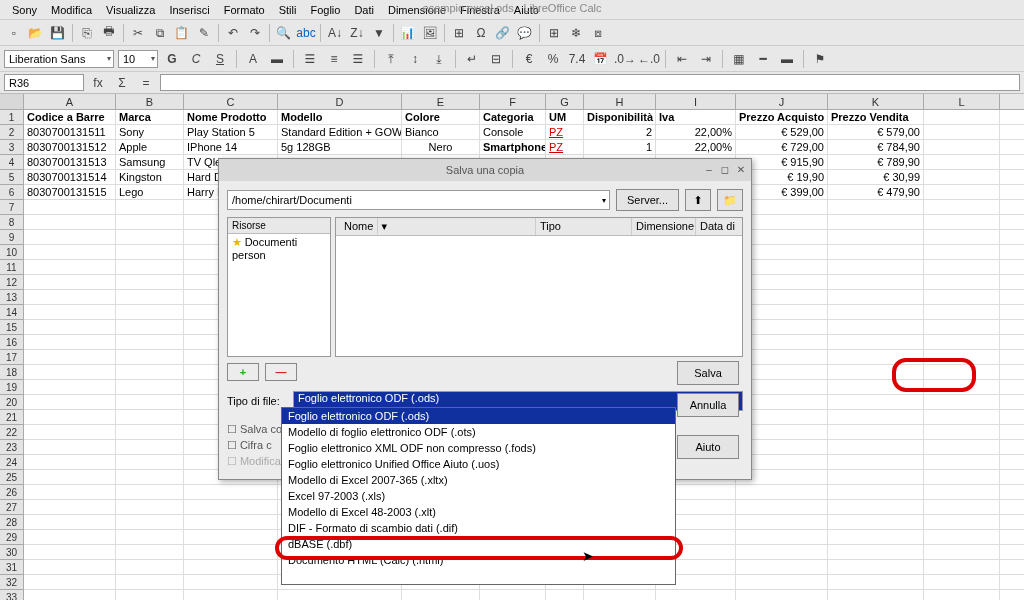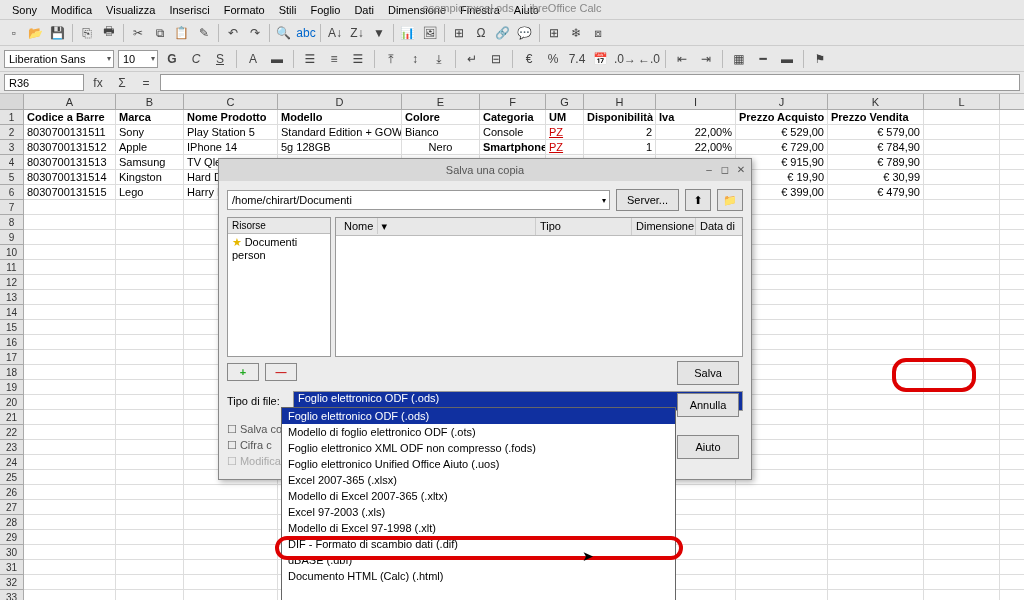--- a/index.html
+++ b/index.html
@@ -741,24 +741,23 @@
 </div>
 </div>
 
 <div class="hl-save" style="left:892px;top:358px;width:84px;height:34px"></div>
 
 <div class="dropdown" id="dropdown">
     <div class="dditem selhd">Foglio elettronico ODF (.ods)</div>
     <div class="dditem">Modello di foglio elettronico ODF (.ots)</div>
     <div class="dditem">Foglio elettronico XML ODF non compresso (.fods)</div>
     <div class="dditem">Foglio elettronico Unified Office Aiuto (.uos)</div>
-    <div class="dditem">Excel 2007-365 (.xlsx)</div>
     <div class="dditem">Modello di Excel 2007-365 (.xltx)</div>
     <div class="dditem">Excel 97-2003 (.xls)</div>
-    <div class="dditem">Modello di Excel 97-1998 (.xlt)</div>
+    <div class="dditem">Modello di Excel 48-2003 (.xlt)</div>
     <div class="dditem">DIF - Formato di scambio dati (.dif)</div>
     <div class="dditem">dBASE (.dbf)</div>
     <div class="dditem">Documento HTML (Calc) (.html)</div>
     <div class="dditem">&nbsp;</div>
   </div>
 
 <div class="hl-csv" style="left:275px;top:536px;width:408px;height:24px"></div>
 
 <div class="cursor" style="left:582px;top:548px">➤</div>
 

